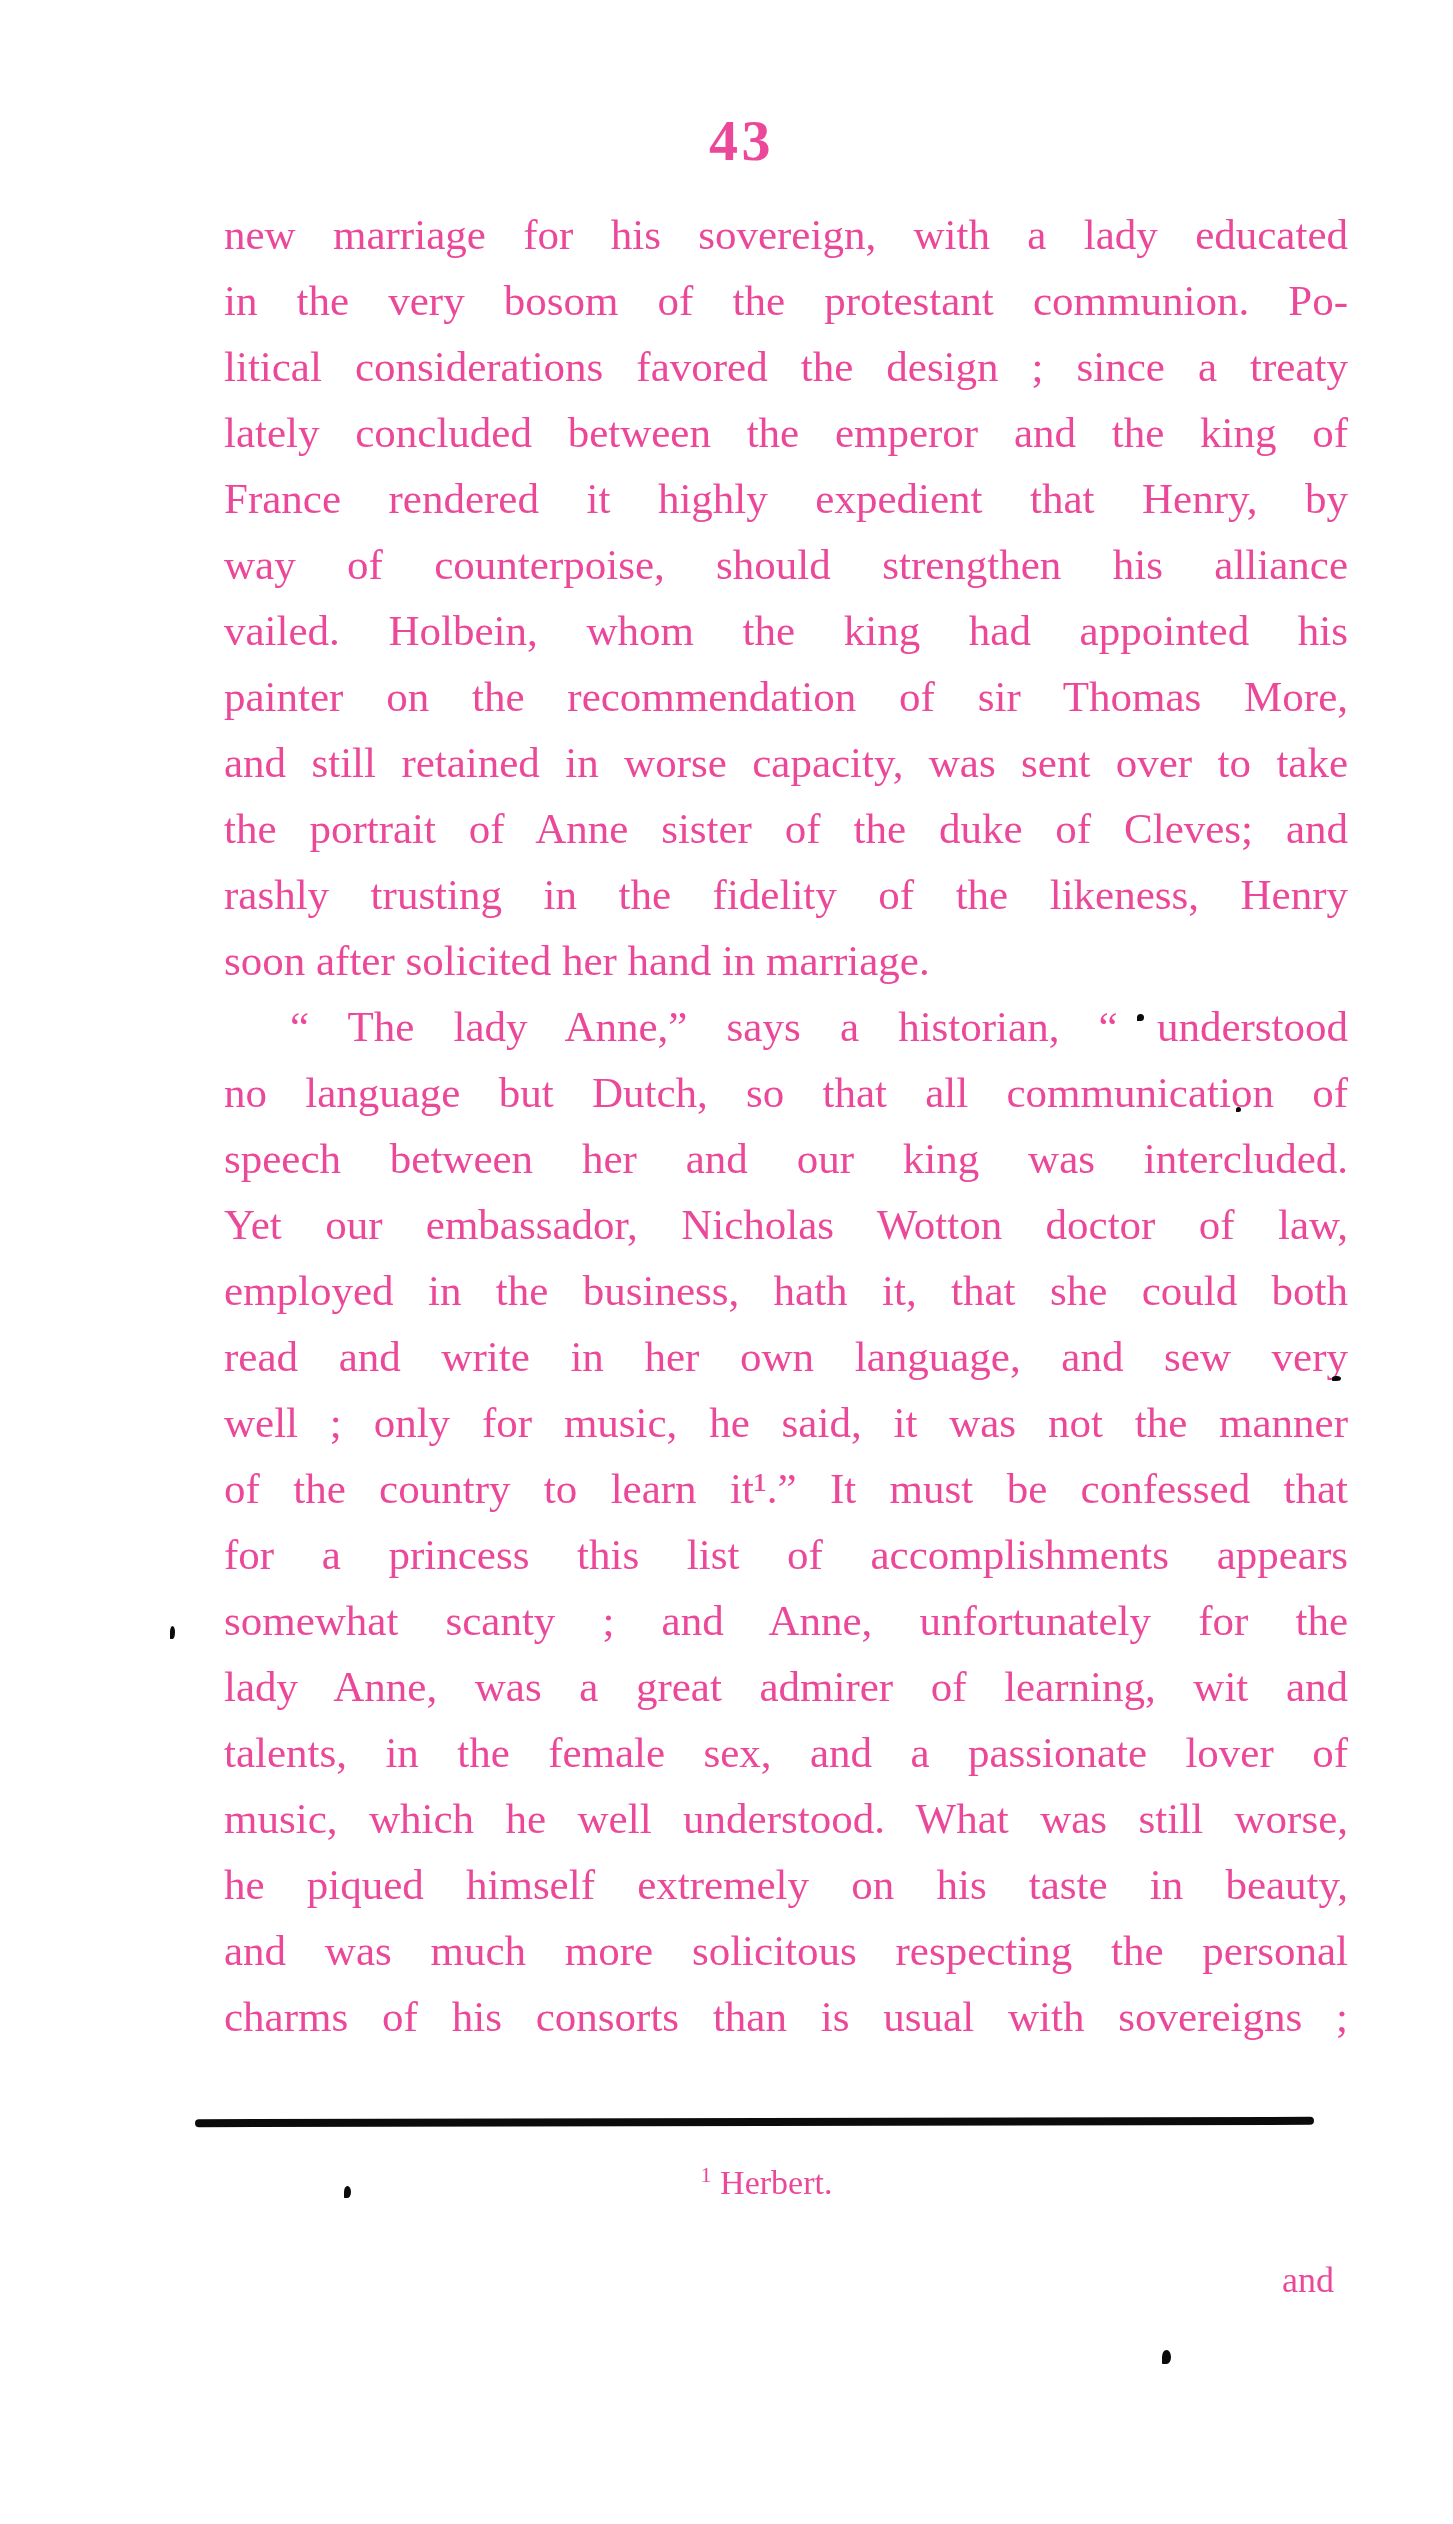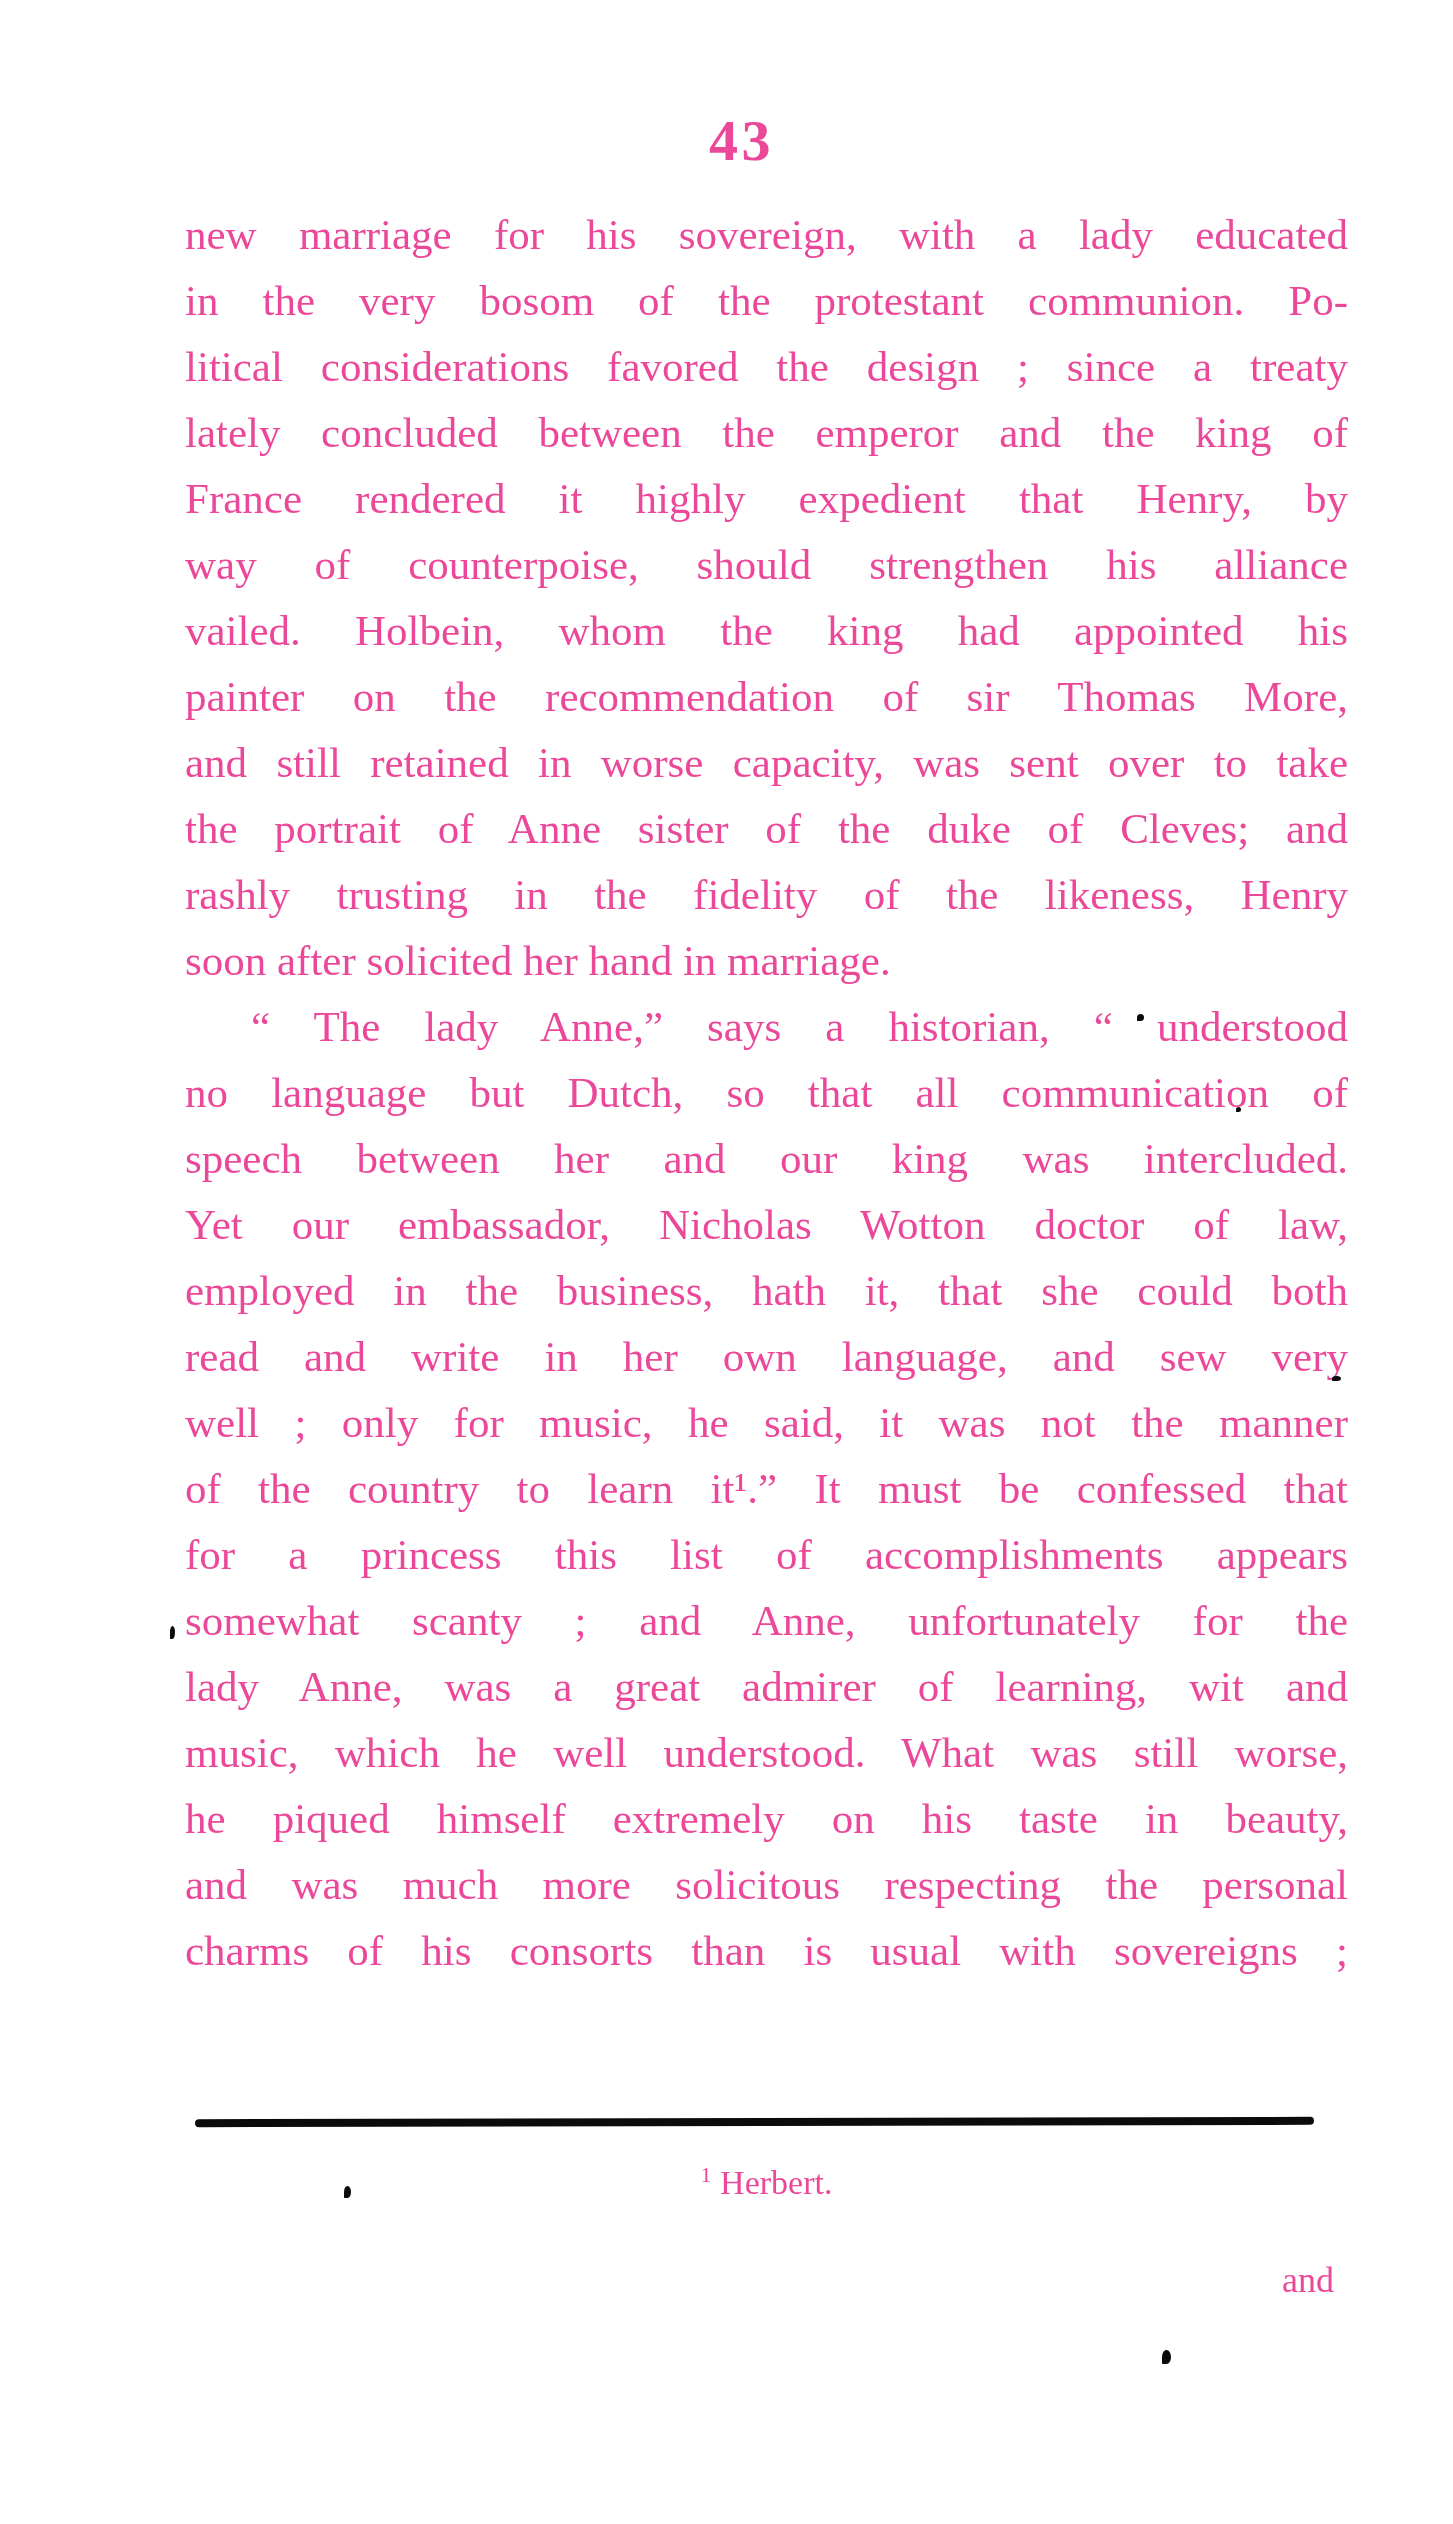--- a/index.html
+++ b/index.html
@@ -17,20 +17,21 @@
     font-size:58px;font-weight:bold;letter-spacing:3.4px;
   }
   .body-text{
     position:absolute;left:185px;top:202px;width:1163px;
   }
   .line{
     height:66px;line-height:66px;
     font-size:43px;
     white-space:normal;
     text-align:left;
+    margin-left:39px;
   }
   .line.just{
     text-align:justify;
     text-align-last:justify;
   }
   .line.indent{ text-indent:66px; }
   .footnote-rule{
     position:absolute;left:195px;top:2118px;width:1119px;height:7.6px;
     background:#0b0b0b;border-radius:4.2px;
     transform:rotate(-0.12deg);
@@ -73,20 +74,21 @@
       <div class="line just">no language but Dutch, so that all communication of</div>
       <div class="line just">speech between her and our king was intercluded.</div>
       <div class="line just">Yet our embassador, Nicholas Wotton doctor of law,</div>
       <div class="line just">employed in the business, hath it, that she could both</div>
       <div class="line just">read and write in her own language, and sew very</div>
       <div class="line just">well ; only for music, he said, it was not the manner</div>
       <div class="line just">of the country to learn it¹.” It must be confessed that</div>
       <div class="line just">for a princess this list of accomplishments appears</div>
       <div class="line just">somewhat scanty ; and Anne, unfortunately for the</div>
       <div class="line just">lady Anne, was a great admirer of learning, wit and</div>
+      <div class="line just">talents, in the female sex, and a passionate lover of</div>
       <div class="line just">music, which he well understood. What was still worse,</div>
       <div class="line just">he piqued himself extremely on his taste in beauty,</div>
       <div class="line just">and was much more solicitous respecting the personal</div>
       <div class="line just">charms of his consorts than is usual with sovereigns ;</div>
     </div>
 
   <div class="footnote-rule"></div>
 
   <div class="footnote">
     <sup>1</sup>

